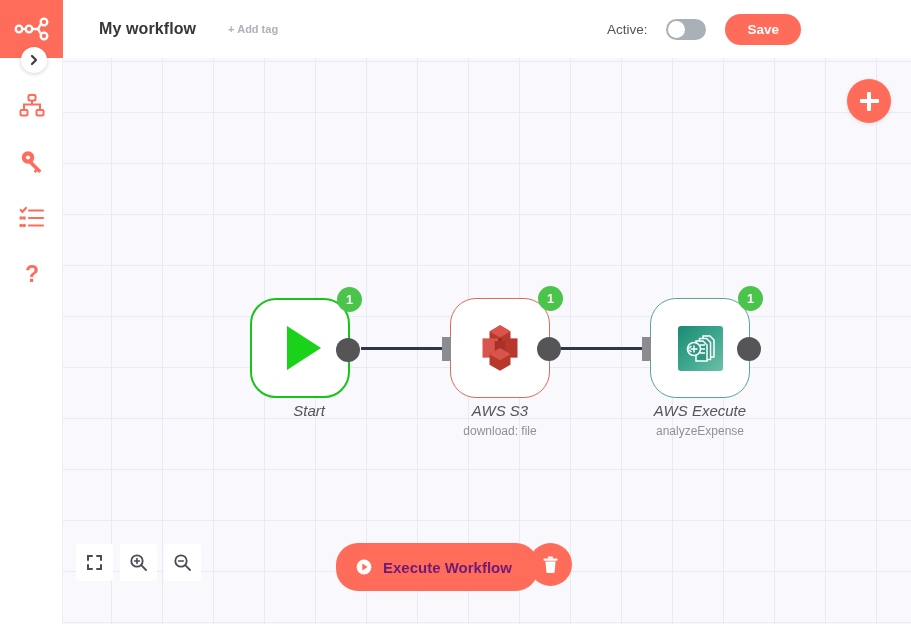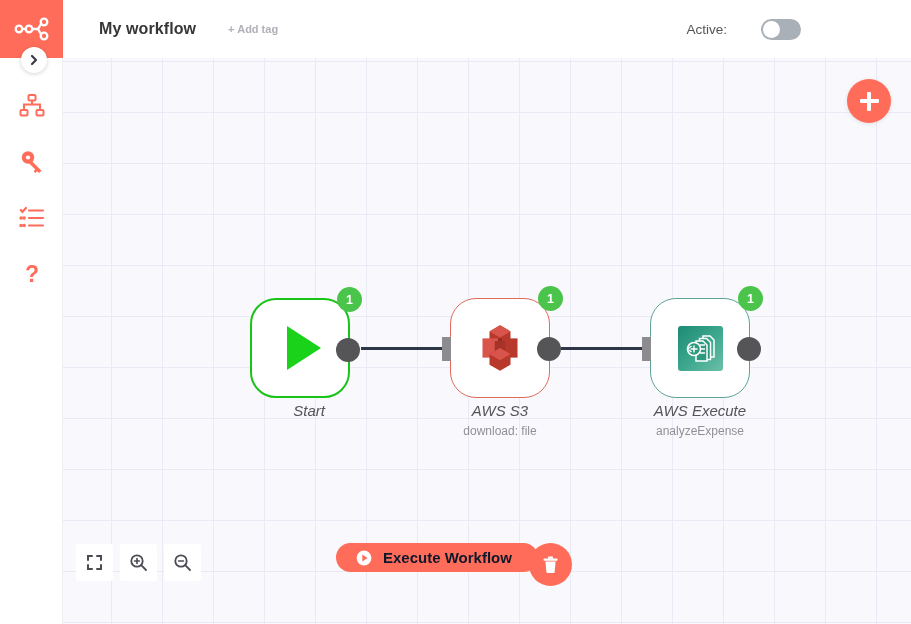--- a/index.html
+++ b/index.html
@@ -53,21 +53,21 @@
     letter-spacing: .1px;
     cursor: pointer;
   }
   #add-tag {
     margin-left: 32px;
     font-size: 11px; font-weight: bold; color: #b0b0b8;
     cursor: pointer;
   }
   #header-right {
     margin-left: auto; margin-right: 22px;
-    display: flex; align-items: center; gap: 34px;
+    display: flex; align-items: center; gap: 19px;
   }
   #active-label { font-size: 13.5px; color: #555; }
   #active-toggle {
     width: 40px; height: 21px; border-radius: 11px;
     background: #a9b0b8; position: relative; cursor: pointer;
   }
   #active-toggle .knob {
     position: absolute; left: 2px; top: 2px;
     width: 17px; height: 17px; border-radius: 50%;
     background: #ffffff;
@@ -176,22 +176,22 @@
 
   
   .zoom-btn {
     position: absolute; width: 37px; height: 37px;
     background: #ffffff; border: none; border-radius: 3px;
     display: flex; align-items: center; justify-content: center;
     cursor: pointer;
   }
   #exec-btn {
     position: absolute; left: 273px; top: 485px;
-    height: 29px; padding: 0 26px 0 20px;
-    background: #ff6d5a; color: #0f172a; border: none; border-radius: 22px;
+    height: 48px; padding: 0 26px 0 20px;
+    background: #ff6d5a; color: #701a75; border: none; border-radius: 22px;
     font-size: 15px; font-weight: bold;
     display: flex; align-items: center; gap: 11px;
     cursor: pointer;
   }
   #delete-btn {
     position: absolute; left: 466px; top: 485px;
     width: 43px; height: 43px; border-radius: 50%;
     background: #ff6d5a; border: none;
     display: flex; align-items: center; justify-content: center;
     cursor: pointer;
@@ -265,20 +265,21 @@
   </div>
 
   <div id="header">
     <div id="wf-title">My workflow</div>
     <div id="add-tag">+ Add tag</div>
     <div id="header-right">
       <span id="active-label">Active:</span>
       <div id="active-toggle">
         <div class="knob"></div>
       </div>
+      <button id="save-btn">Save</button>
     </div>
   </div>
 
   <div id="canvas">
 
     <div id="add-node-btn"></div>
 
     <div class="conn" style="left:298px; top:289px; width:88px;"></div>
     <div class="conn" style="left:498px; top:289px; width:88px;"></div>
 

